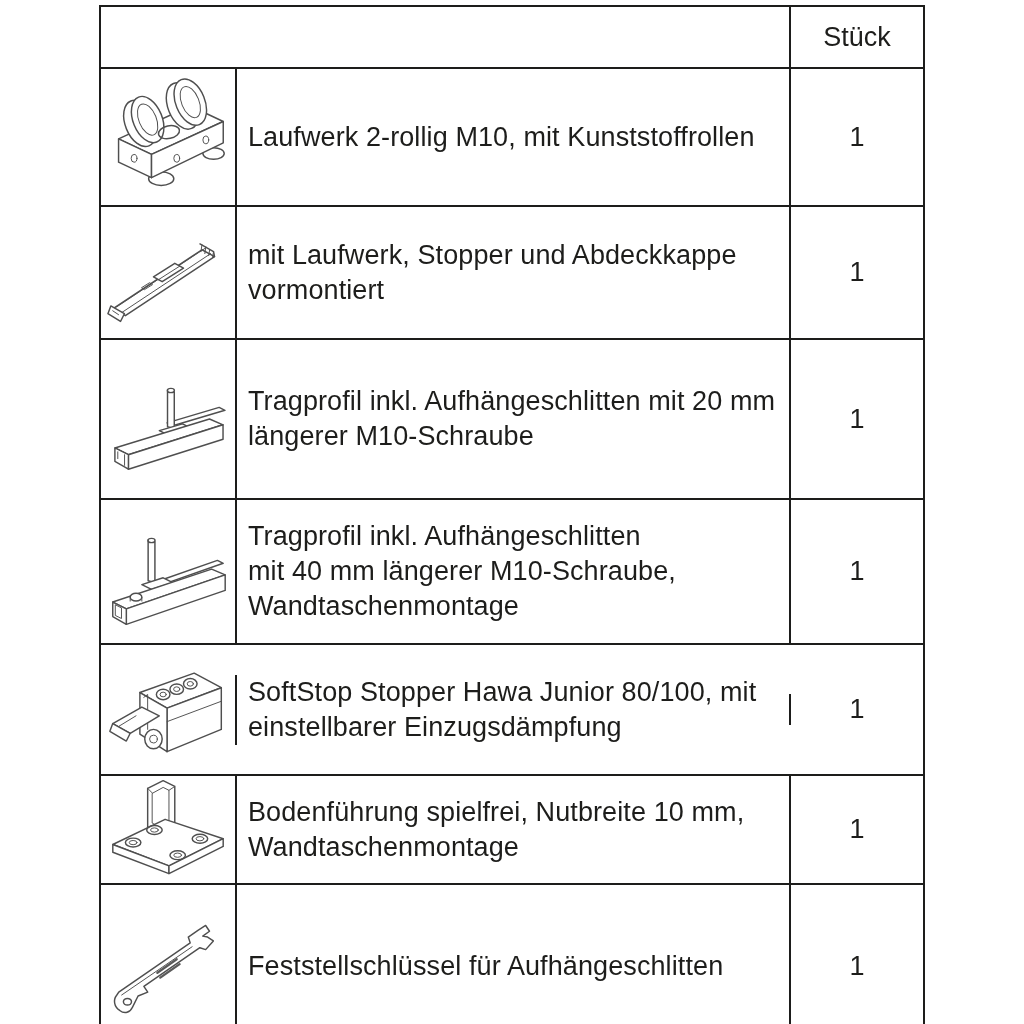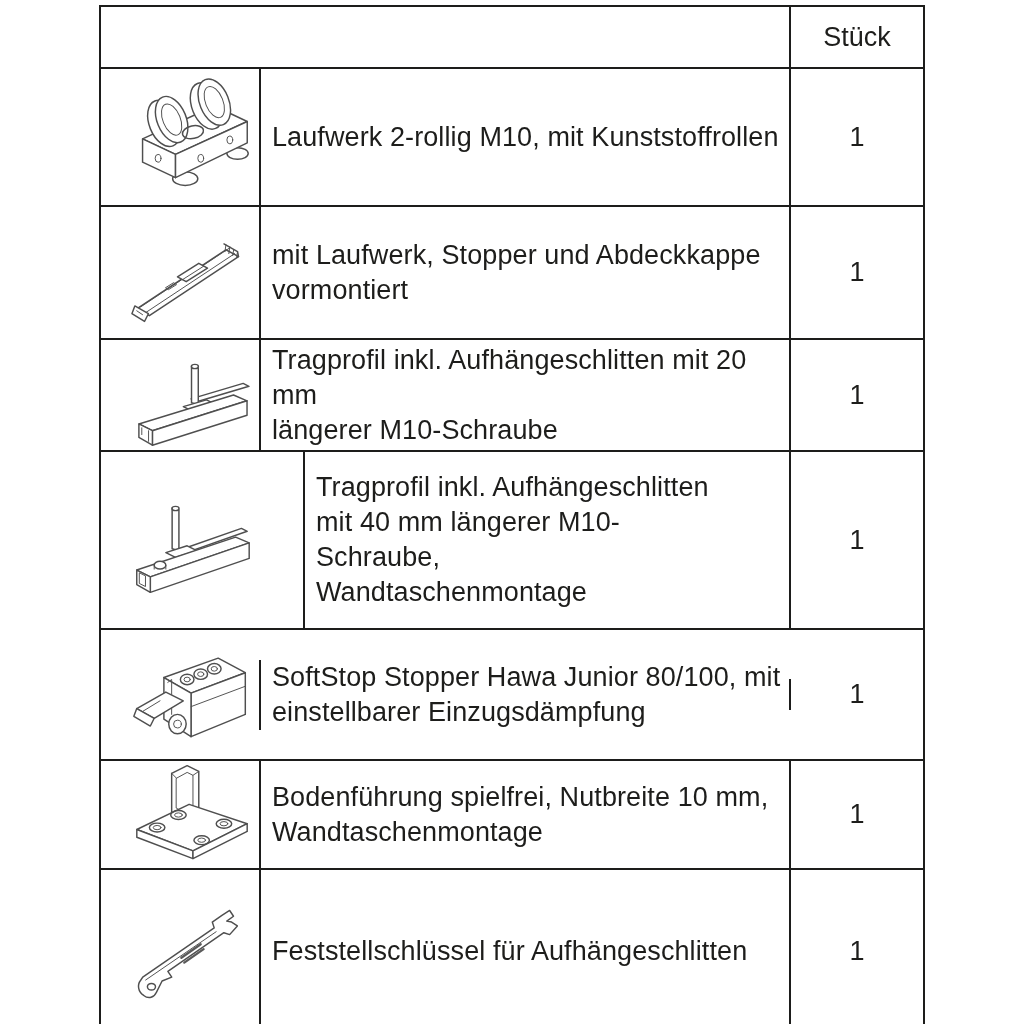--- a/index.html
+++ b/index.html
@@ -17,27 +17,26 @@
     top: 5px;
     width: 826px;
     box-sizing: border-box;
     border: 2px solid #1d1d1b;
     background: #ffffff;
   }
   .trow {
     display: flex;
     box-sizing: border-box;
     border-top: 2px solid #1d1d1b;
-    padding-left: 24px;
   }
   .trow.header { border-top: none; height: 60px; }
   .h-r1 { height: 138px; }
   .h-r2 { height: 133px; }
-  .h-r3 { height: 112px; }
-  .h-r4 { height: 178px; gap: 44px; }
+  .h-r3 { height: 160px; }
+  .h-r4 { height: 145px; }
   .h-r5 { height: 131px; align-items: center; }
   .h-r6 { height: 109px; }
   .h-r7 { height: 165px; }
   .cell-img {
     flex: 0 0 134px;
     width: 134px;
     display: flex;
     align-items: center;
     justify-content: center;
     box-sizing: border-box;

